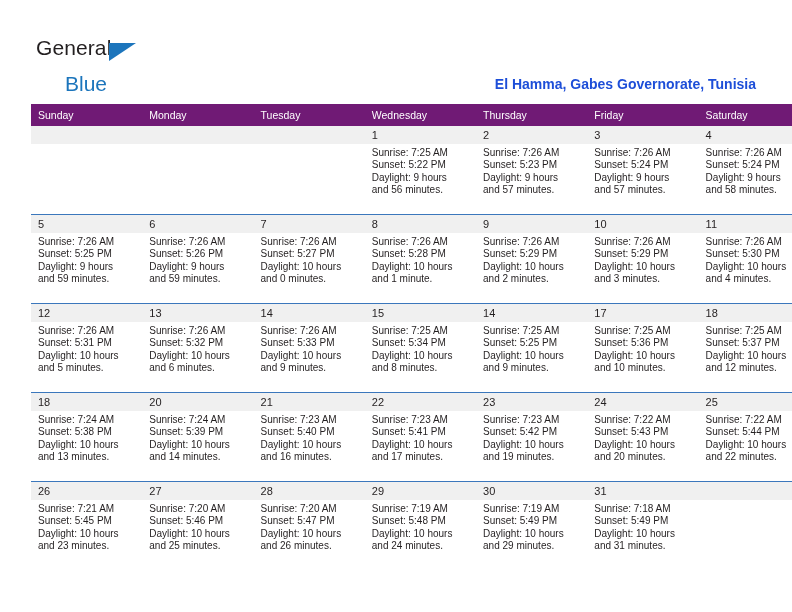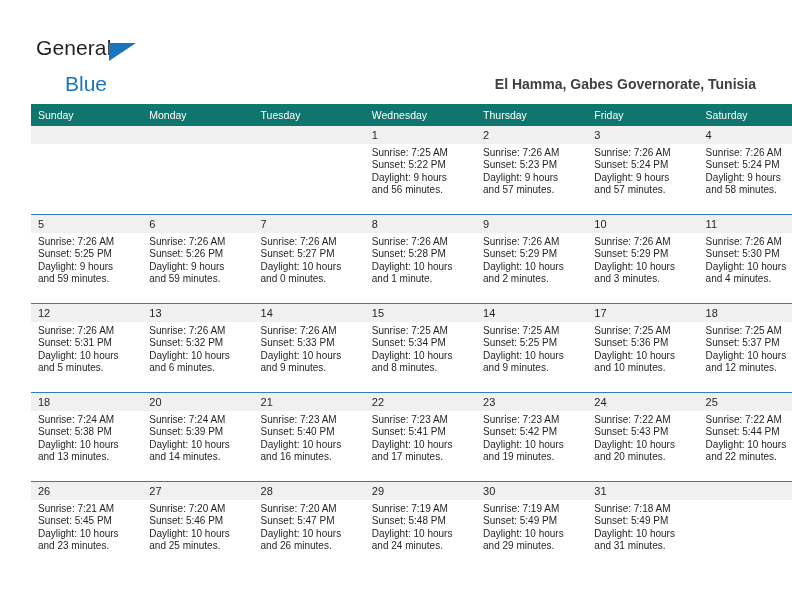--- a/index.html
+++ b/index.html
@@ -66,36 +66,36 @@
     color: #231f20;
     text-align: right;
     white-space: nowrap;
   }
   .subtitle {
     position: absolute;
     right: 36px;
     top: 76px;
     font-size: 14px;
     font-weight: bold;
-    color: #404040;
+    color: #1d4ed8;
     text-align: right;
     white-space: nowrap;
   }
 
   
   .calendar {
     position: absolute;
     left: 31px;
     top: 104px;
     width: 730px;
     border-collapse: collapse;
     table-layout: fixed;
   }
   .calendar th {
-    background: #0f766e;
+    background: #701a75;
     color: #ffffff;
     font-size: 10.5px;
     font-weight: normal;
     text-align: left;
     padding: 5px 0 5px 7px;
     height: 11px;
     border: none;
     width: 104.28px;
   }
   .calendar td {

